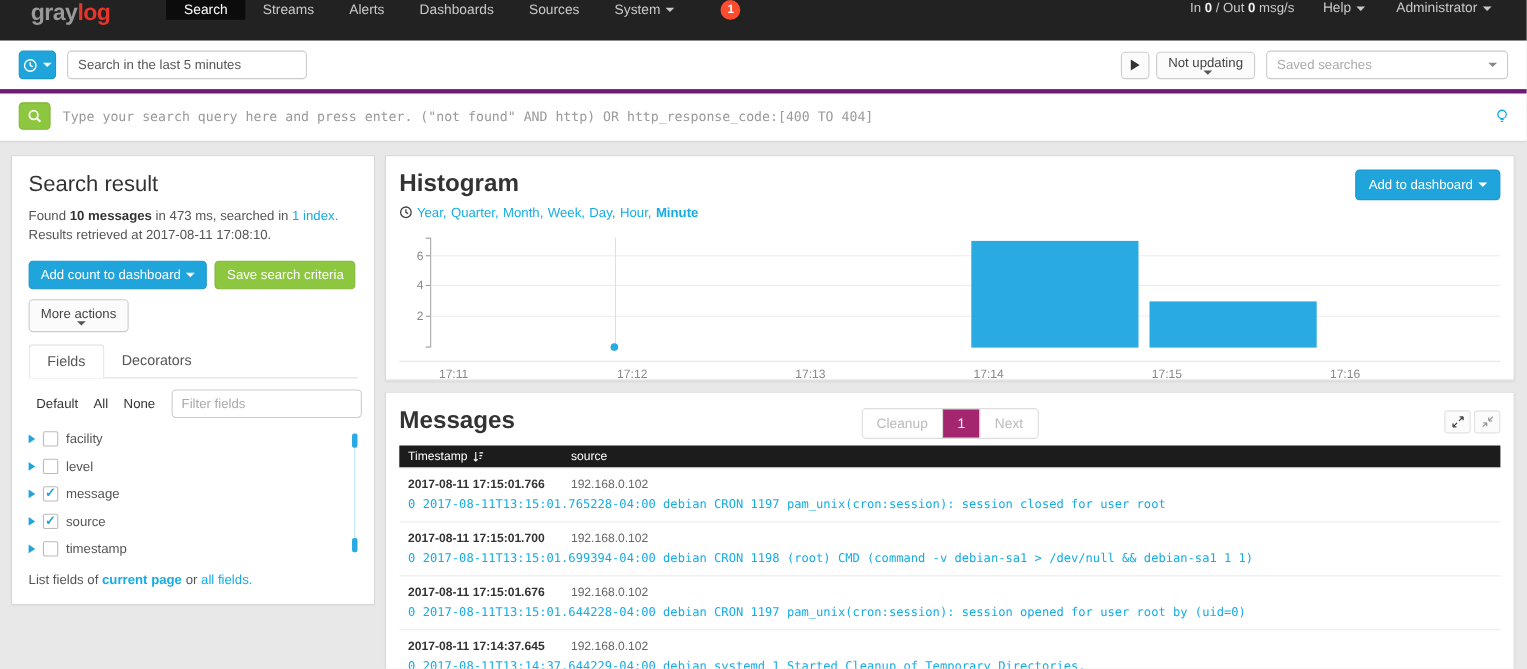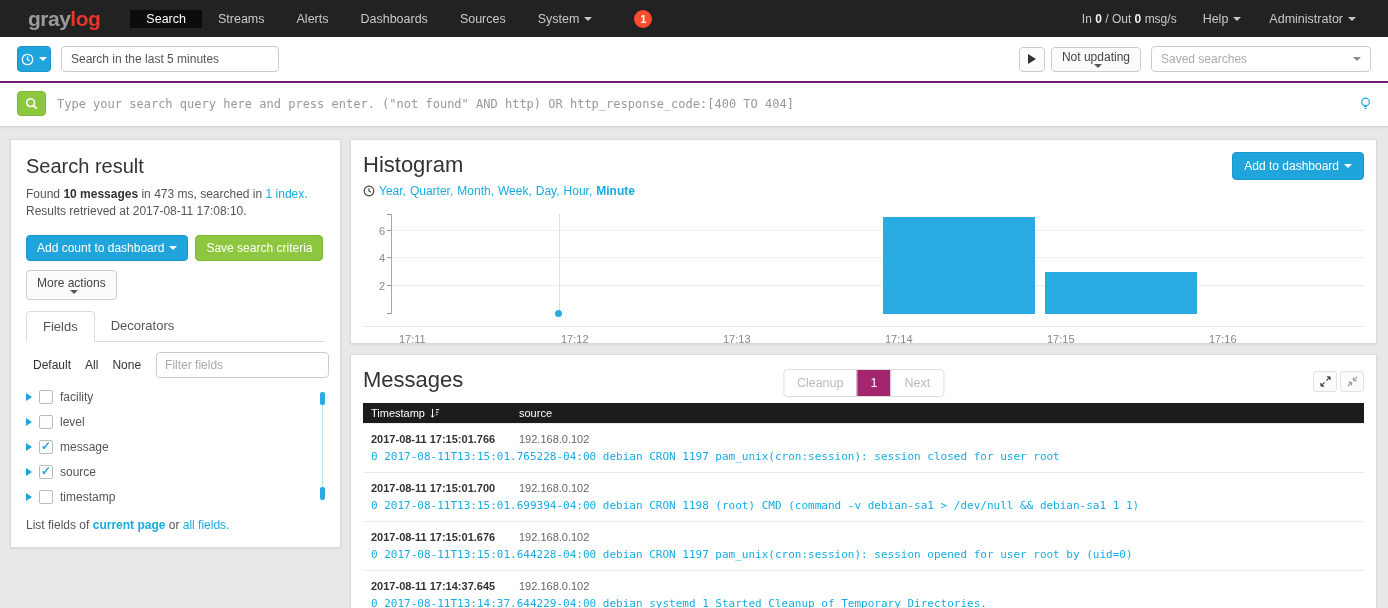--- a/index.html
+++ b/index.html
@@ -1,36 +1,36 @@
 <!DOCTYPE html>
 <html><head>
 <meta charset="utf-8">
 <style>
   * { margin:0; padding:0; box-sizing:border-box; }
   html,body { width:1388px; height:608px; overflow:hidden; background:#e8e8e8;
     font-family:"Liberation Sans", sans-serif; font-size:12px; color:#555; }
 
   
-  .navbar { height:37px; background:#222; display:flex; align-items:center; }
+  .navbar { height:37px; background:#222; display:flex; align-items:flex-start;gap:21px; }
   .logo { display:flex; align-items:center; padding:0 30px 0 28px; font-size:21px; font-weight:bold; letter-spacing:-0.5px; }
   .logo .g { color:#9a9a9a; } .logo .l { color:#e8352a; }
   .nav-items { display:flex; align-items:stretch; }
   .nav-item { display:flex; align-items:center; padding:0 16px; color:#c9c9c9; font-size:12.5px; cursor:pointer; text-decoration:none; }
   .nav-item.active { background:#0c0c0c; color:#fff; }
   .caret { display:inline-block; width:0; height:0; border-left:4px solid transparent; border-right:4px solid transparent; border-top:4px solid currentColor; margin-left:5px; vertical-align:middle; }
   .badge { align-self:center; margin-left:26px; background:#ff4b2e; color:#fff; font-weight:bold; font-size:11px; width:18px; height:18px; border-radius:50%; display:flex; align-items:center; justify-content:center; cursor:pointer; }
   .nav-right { margin-left:auto; display:flex; align-items:center; padding-right:18px; color:#c9c9c9; }
   .throughput { margin-right:12px; font-size:12px; }
   .throughput b { color:#f0f0f0; }
   .nav-link { color:#c9c9c9; padding:0 14px; cursor:pointer; text-decoration:none; font-size:12.5px; }
 
   
   .search-area { background:#fff; border-bottom:1px solid #d5d5d5; box-shadow:0 1px 2px rgba(0,0,0,.06); }
   .search-row1 { display:flex; align-items:center; padding:9px 17px; }
-  .search-row2 { display:flex; align-items:center; padding:8px 17px 10px 17px; border-top:2px solid #701a75; }
+  .search-row2 { display:flex; align-items:center; padding:8px 17px 10px 17px; border-top:4px solid #701a75; }
   .btn { display:inline-flex; align-items:center; justify-content:center; border:1px solid transparent; border-radius:4px; font-size:12px; cursor:pointer; font-family:inherit; }
   .btn-blue { background:#1fa5dc; border-color:#1a96c9; color:#fff; }
   .btn-green { background:#8dc63f; border-color:#80b637; color:#fff; }
   .btn-light { background:#fbfbfb; border-color:#ccc; color:#444;flex-direction:column; }
   .time-btn { width:34px; height:26px; }
   .time-input { width:218px; height:26px; margin-left:10px; border:1px solid #ccc; border-radius:4px; padding:0 9px; color:#555; font-size:12px; font-family:inherit; }
   .row1-right { margin-left:auto; display:flex; align-items:center; }
   .play-btn { width:26px; height:25px; }
   .play-tri { width:0; height:0; border-top:5px solid transparent; border-bottom:5px solid transparent; border-left:8px solid #333; }
   .update-btn { height:25px; padding:0 10px; margin-left:6px; }
@@ -70,21 +70,21 @@
   .field-label { font-size:12px; color:#555; }
   .slider-track { position:absolute; right:2px; top:2px; bottom:4px; width:1px; background:#bfe3f5; }
   .slider-track::before, .slider-track::after { content:""; position:absolute; left:-2px; width:5px; height:13px; background:#29abe2; border-radius:2px; }
   .slider-track::before { top:0; } .slider-track::after { bottom:0; }
   .fields-footer { margin-top:14px; font-size:12px; color:#555; }
   .fields-footer .pg { font-weight:bold; }
 
   
   .histogram { padding:12px 12px 10px 12px; height:205px; position:relative; }
   .hist-head { display:flex; align-items:flex-start; }
-  h1.panel-title { font-size:22px; font-weight:400; color:#333; }
+  h1.panel-title { font-size:22px; font-weight:700; color:#333; }
   .add-dash-btn { margin-left:auto; padding:6px 11px; }
   .intervals { margin-top:4px; display:flex; align-items:center; gap:4px; font-size:12px; }
   .intervals .ilink { color:#16ace3; }
   .intervals .ilink.active { font-weight:bold; }
   .icon-svg { display:inline-flex; }
 
   .chart { margin-top:16px; }
   .plot { position:relative; height:100px; margin-left:28px; border-left:1px solid #a9a9a9; }
   .plot::before, .plot::after { content:""; position:absolute; left:-5px; width:4px; height:1px; background:#999; }
   .plot::before { top:0; } .plot::after { bottom:0; }

